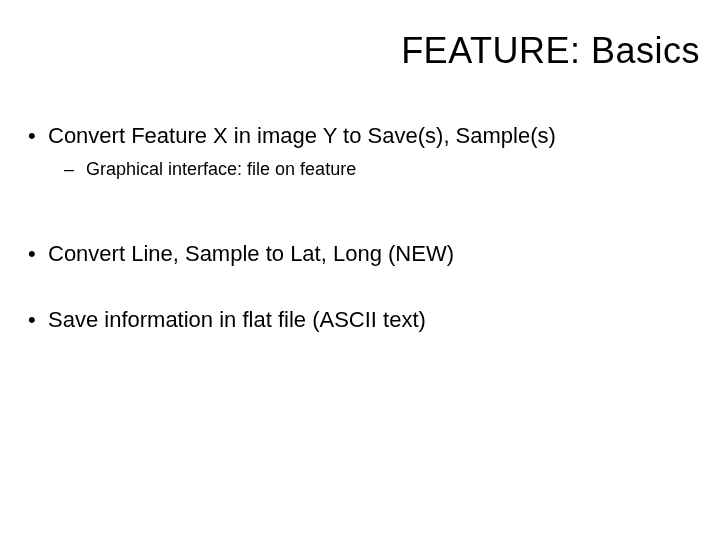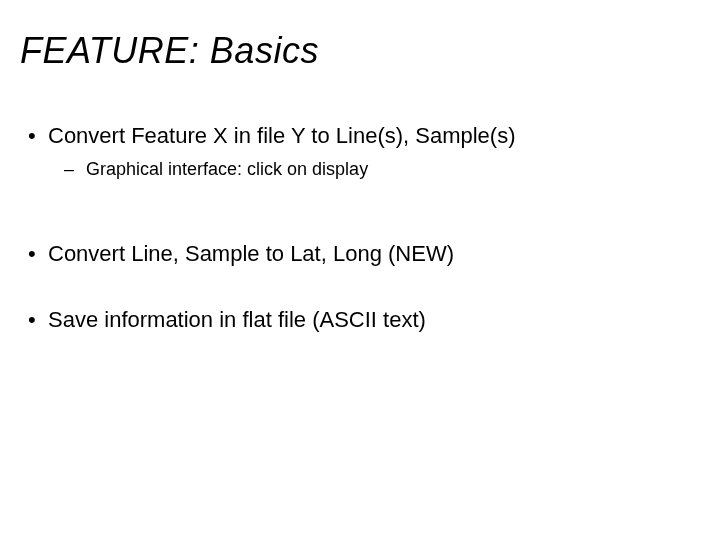--- a/index.html
+++ b/index.html
@@ -9,26 +9,25 @@
     }
     body {
       width: 720px;
       height: 540px;
       background: #ffffff;
       font-family: Arial, Helvetica, sans-serif;
       color: #000000;
       padding: 30px 20px;
     }
     .title {
-      text-align: left;
+      text-align: right;
       font-size: 36px;
       font-weight: normal;
       margin-bottom: 50px;
       letter-spacing: 0.5px;
-      font-style: italic;
     }
     .bullet-list {
       list-style: none;
       padding-left: 28px;
     }
     .bullet-item {
       font-size: 22px;
       margin-bottom: 10px;
       position: relative;
       line-height: 1.3;
@@ -60,23 +59,23 @@
       height: 28px;
     }
   </style>
 </head>
 <body>
 
 <h1 class="title">FEATURE:  Basics</h1>
 
 <ul class="bullet-list">
   <li class="bullet-item">
-    <span>Convert Feature X in file Y to Line(s), Sample(s)</span>
+    <span>Convert Feature X in image Y to Save(s), Sample(s)</span>
     <ul class="sub-list">
-      <li class="sub-item">Graphical interface:  click on display</li>
+      <li class="sub-item">Graphical interface:  file on feature</li>
     </ul>
   </li>
 </ul>
 
 <div class="spacer"></div>
 
 <ul class="bullet-list">
   <li class="bullet-item">Convert Line, Sample to Lat, Long (NEW)</li>
 </ul>
 

